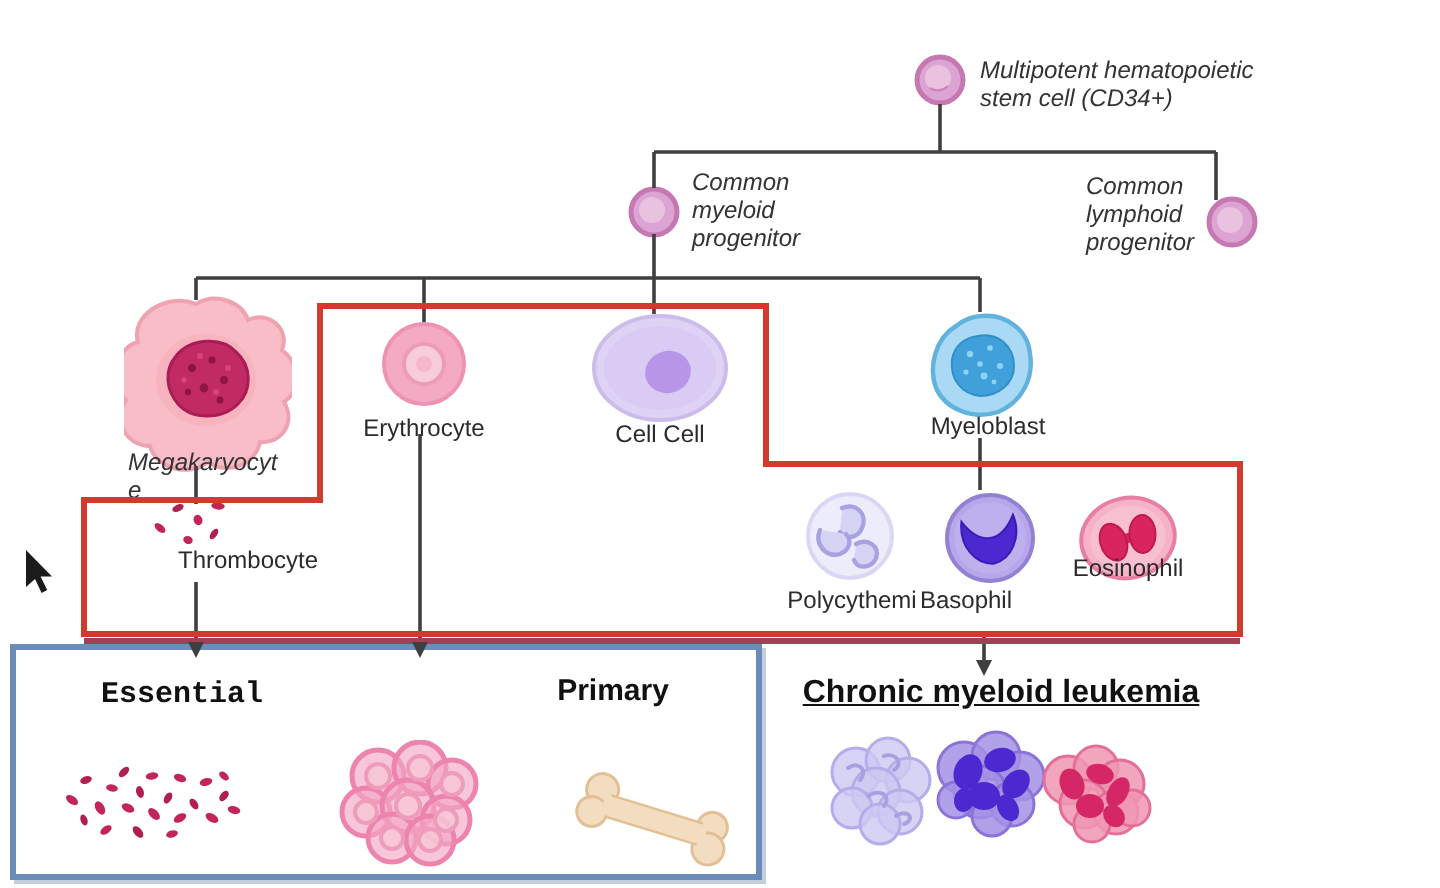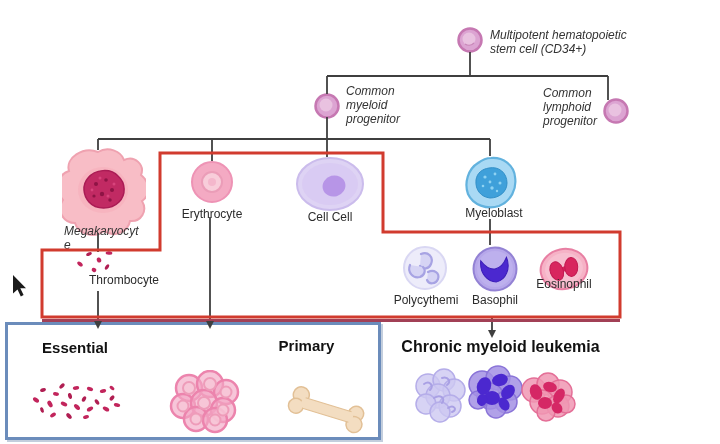--- a/index.html
+++ b/index.html
@@ -7,21 +7,21 @@
     position:relative;width:720px;height:444px;background:#ffffff;overflow:hidden;
     font-family:"Liberation Sans",sans-serif;color:#2b2b2b;
   }
   .abs{position:absolute;}
   .node-label{font-size:12px;line-height:1.18;color:#333;z-index:3;font-style:italic;}
   .node-label span{display:block;}
   .cell-label{font-size:12px;line-height:1.1;color:#2b2b2b;text-align:center;z-index:3;}
   .cell-label span{display:block;}
   .disease-label{font-weight:bold;font-size:15px;line-height:1.13;color:#111;text-align:center;z-index:3;}
   .disease-label span{display:block;}
-  .cml-label{font-weight:bold;font-size:16px;color:#111;text-align:center;z-index:3;}
+  .cml-label{font-weight:bold;font-size:16px;color:#111;text-align:center;z-index:3;text-decoration:underline;}
   .blue-box{
     left:5px;top:322px;width:370px;height:112px;
     border:3px solid #6b8cbb;box-shadow:2px 2px 0 #c3cedd;z-index:1;background:transparent;
   }
   svg{display:block;}
   .cellsvg{z-index:2;}
   .overlay{left:0;top:0;z-index:5;pointer-events:none;}
 </style>
 </head>
 <body>
@@ -280,29 +280,29 @@
   </div>
 
   <div class="abs cell-label" style="left:454px;top:207px;width:80px;">
     <span>Myeloblast</span>
   </div>
 
   <div class="abs cell-label" style="left:386px;top:294px;width:80px;">
     <span>Polycythemi</span>
   </div>
 
-  <div class="abs cell-label" style="left:455px;top:294px;width:80px;text-align:center;">
+  <div class="abs cell-label" style="left:443px;top:294px;width:80px;text-align:center;">
     <span>Basophil</span>
   </div>
 
   <div class="abs cell-label" style="left:524px;top:278px;width:80px;">
     <span>Eosinophil</span>
   </div>
 
-  <div class="abs disease-label" style="left:5px;top:340px;width:140px;">
+  <div class="abs disease-label" style="left:21px;top:340px;width:140px;font-family:Liberation Mono, monospace;">
     <span>Essential</span>
   </div>
 
 
   <div class="abs disease-label" style="left:244px;top:338px;width:125px;">
     <span>Primary</span>
   </div>
 
   <div class="abs cml-label" style="left:393px;top:338px;width:215px;">
     <span>Chronic myeloid leukemia</span>

